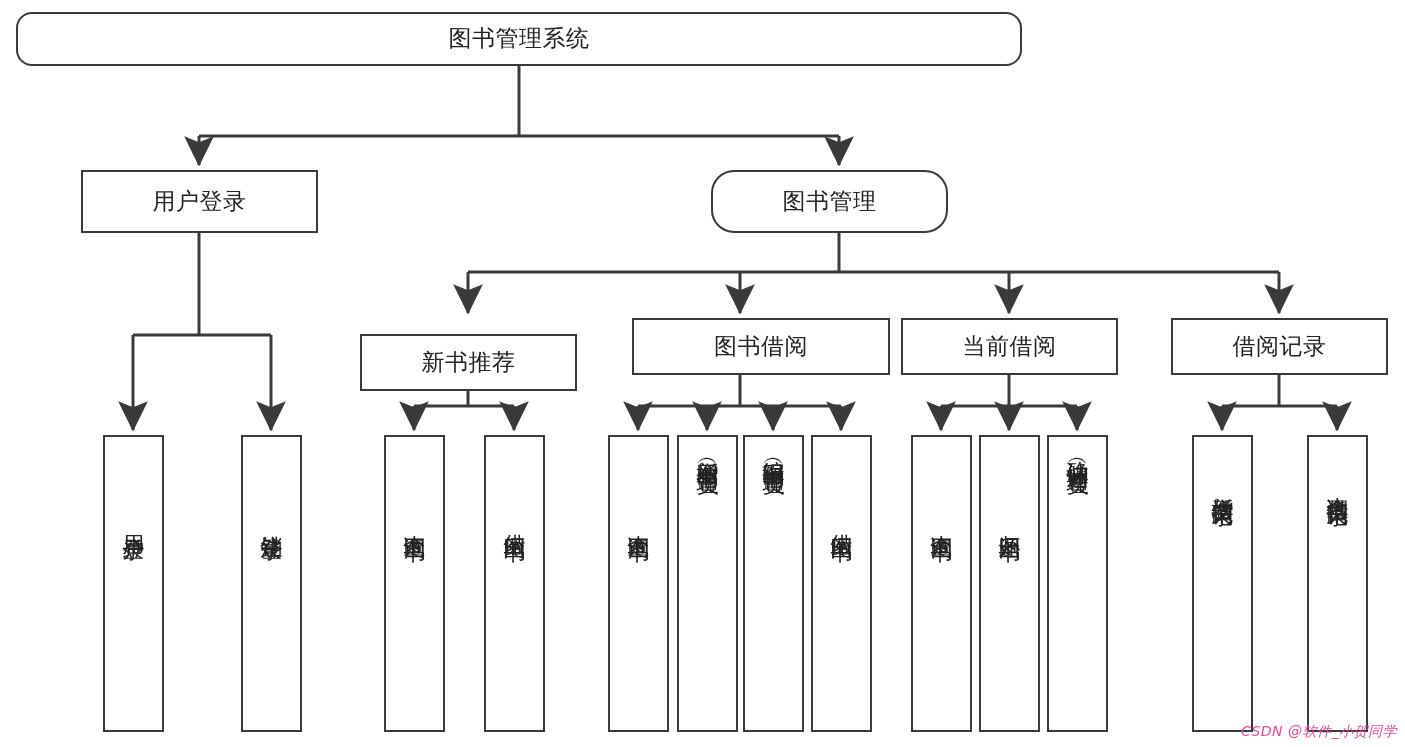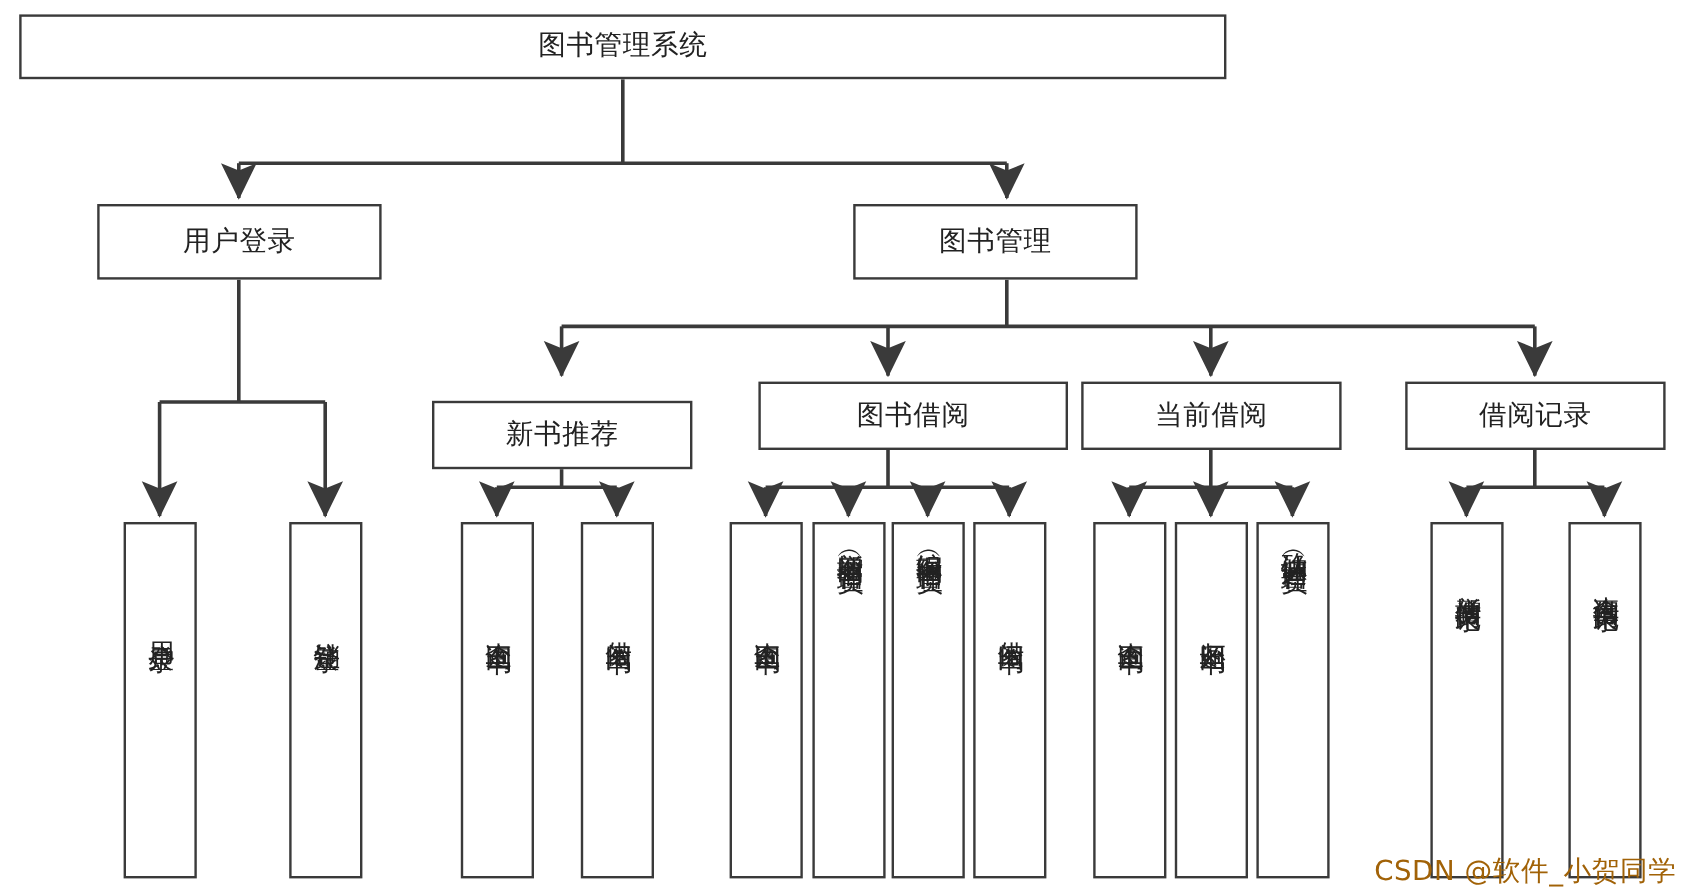--- a/index.html
+++ b/index.html
@@ -62,25 +62,26 @@
     text-orientation: upright;
     font-size: 22px;
     line-height: 1.0;
     letter-spacing: 2px;
     white-space: nowrap;
   }
   #watermark {
     position: absolute;
     right: 8px;
     bottom: 6px;
-    font-size: 23px;
-    color: #a16207;
+    font-size: 14px;
+    color: #ec4899;
     letter-spacing: 0.5px;
     z-index: 5;
     white-space: nowrap;
+    font-style: italic;
   }
 </style>
 </head>
 <body>
 
 <div id="diagram-root">
 
   <svg id="edges" viewBox="0 0 1405 747" width="1405" height="747" xmlns="http://www.w3.org/2000/svg">
     <defs>
       <marker id="arrow" viewBox="0 0 12 12" refX="10.5" refY="6" markerWidth="11" markerHeight="11" orient="auto-start-reverse">
@@ -125,28 +126,28 @@
       <path d="M 1009 406 L 1009 430" marker-end="url(#arrow)"></path>
       <path d="M 1077 406 L 1077 430" marker-end="url(#arrow)"></path>
 
       <path d="M 1279 375 L 1279 406"></path>
       <path d="M 1222 406 L 1337 406"></path>
       <path d="M 1222 406 L 1222 430" marker-end="url(#arrow)"></path>
       <path d="M 1337 406 L 1337 430" marker-end="url(#arrow)"></path>
     </g>
   </svg>
 
-  <div class="node root horiz" style="left:16px; top:12px; width:1006px; height:54px;">
+  <div class="node root horiz" style="left:16px; top:12px; width:1006px; height:54px;border-radius:16px;">
     <span class="node-label">图书管理系统</span>
   </div>
 
   <div class="node horiz" style="left:81px; top:170px; width:237px; height:63px;">
     <span class="node-label">用户登录</span>
   </div>
-  <div class="node horiz" style="left:711px; top:170px; width:237px; height:63px;">
+  <div class="node horiz" style="left:711px; top:170px; width:237px; height:63px;border-radius:23px;">
     <span class="node-label">图书管理</span>
   </div>
 
   <div class="node horiz" style="left:360px; top:318px; width:217px; height:57px;margin-top:16px;">
     <span class="node-label">新书推荐</span>
   </div>
   <div class="node horiz" style="left:632px; top:318px; width:258px; height:57px;">
     <span class="node-label">图书借阅</span>
   </div>
   <div class="node horiz" style="left:1171px; top:318px; width:217px; height:57px;">

